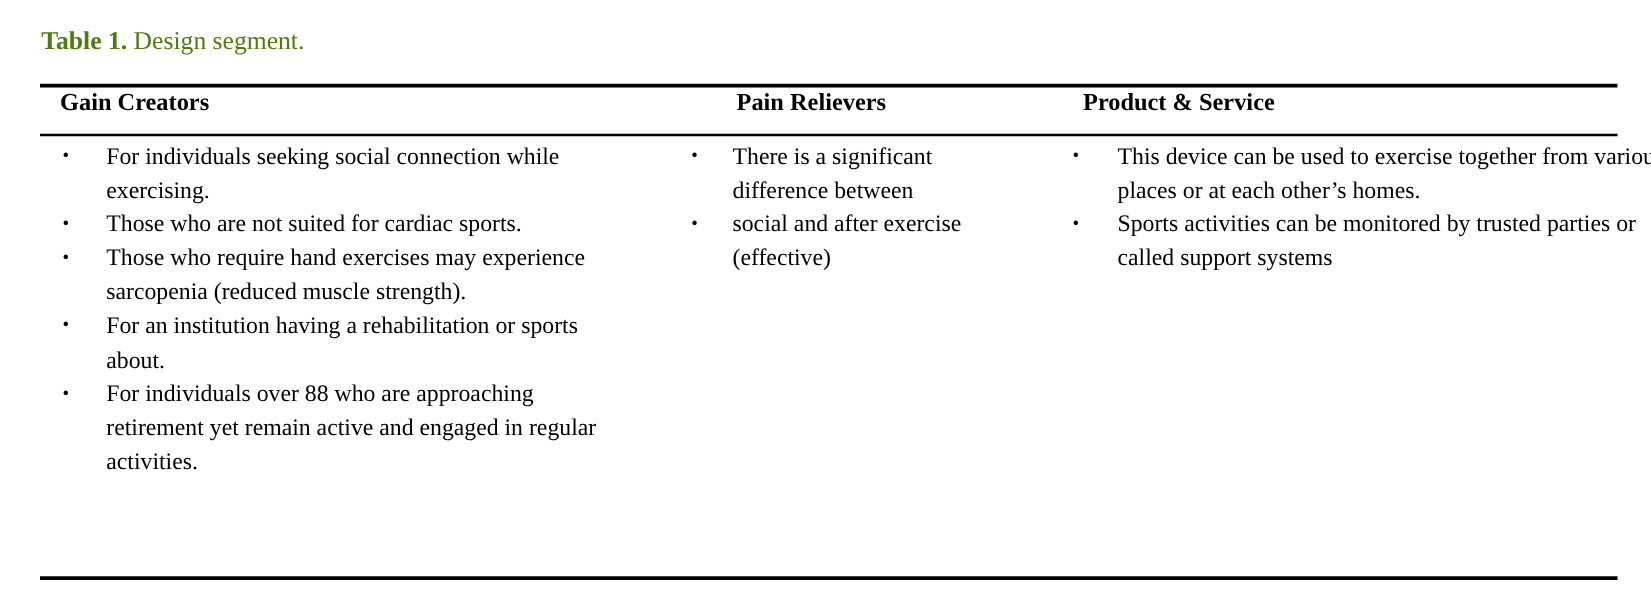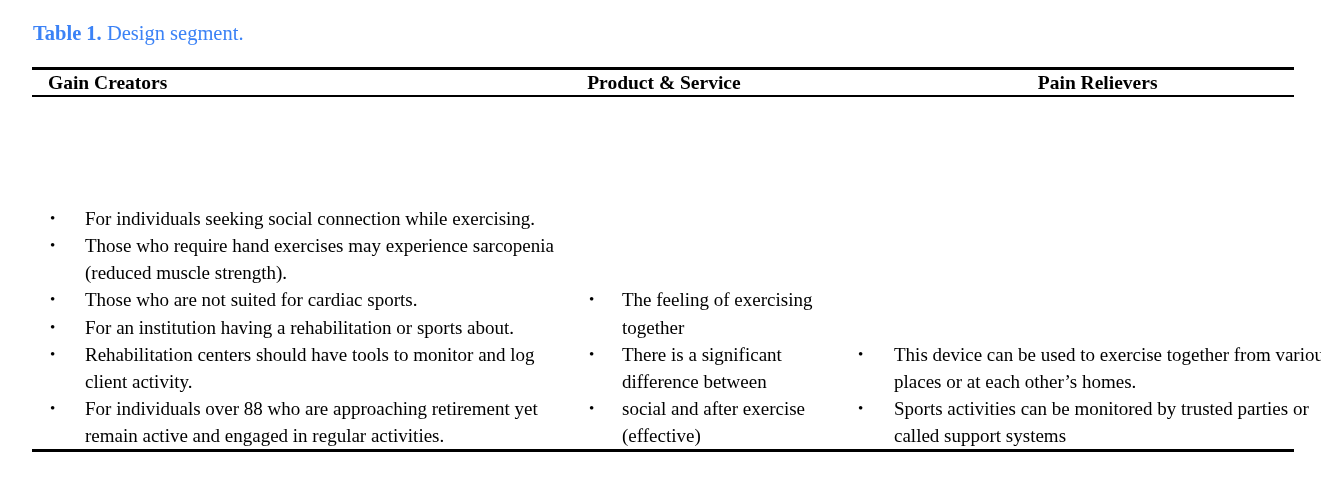--- a/index.html
+++ b/index.html
@@ -22,21 +22,21 @@
   }
 
   
   .caption {
     position: absolute;
     left: 33px;
     top: 20px;
     font-size: 20.5px;
     line-height: 26px;
     white-space: nowrap;
-    color: #3b82f6;
+    color: #4d7c0f;
   }
   .caption .cap-label {
     font-weight: bold;
   }
   .caption .cap-text {
     font-weight: normal;
   }
 
   
   .table-wrap {
@@ -53,41 +53,42 @@
   }
   .rule-thin {
     height: 2px;
     background: #000;
     width: 100%;
   }
 
   .head-row {
     display: flex;
     align-items: flex-start;
-    height: 25px;
+    height: 37px;
     gap: 16px;
   }
   .head-cell {
     font-weight: bold;
     font-size: 19.5px;
     line-height: 25px;
     white-space: nowrap;
   }
   .c1 { width: 548px; }
   .c2 { width: 270px; }
   .c3 { width: 444px; }
 
   .head-cell.c1 { padding-left: 16px; box-sizing: border-box; }
   .head-cell.c2 { padding-left: 7px;  box-sizing: border-box; }
   .head-cell.c3 { padding-left: 5px;  box-sizing: border-box; }
 
   .body-row {
     display: flex;
-    align-items: flex-end;
+    align-items: flex-start;
     min-height: 352px;
+    gap: 36px;
   }
 
   .cell {
     box-sizing: border-box;
     padding-top: 3px;
   }
 
   ul.bullets {
     list-style: none;
     margin: 0;
@@ -128,42 +129,40 @@
   <div class="caption">
     <span class="cap-label">Table 1.</span><span class="cap-text"> Design segment.</span>
   </div>
 
   <div class="table-wrap">
 
     <div class="rule-thick"></div>
 
     <div class="head-row">
       <div class="head-cell c1">Gain Creators</div>
+      <div class="head-cell c2">Pain Relievers</div>
       <div class="head-cell c3">Product &amp; Service</div>
-      <div class="head-cell c2">Pain Relievers</div>
     </div>
 
     <div class="rule-thin"></div>
 
     <div class="body-row">
 
       <div class="cell c1">
         <ul class="bullets">
           <li>For individuals seeking social connection while exercising.</li>
+          <li>Those who are not suited for cardiac sports.</li>
           <li>Those who require hand exercises may experience sarcopenia (reduced muscle strength).</li>
-          <li>Those who are not suited for cardiac sports.</li>
           <li>For an institution having a rehabilitation or sports about.</li>
-          <li>Rehabilitation centers should have tools to monitor and log client activity.</li>
           <li>For individuals over 88 who are approaching retirement yet remain active and engaged in regular activities.</li>
         </ul>
       </div>
 
       <div class="cell c2">
         <ul class="bullets">
-          <li>The feeling of exercising together</li>
           <li>There is a significant difference between</li>
           <li>social and after exercise (effective)</li>
         </ul>
       </div>
 
       <div class="cell c3">
         <ul class="bullets">
           <li>This device can be used to exercise together from various places or at each other’s homes.</li>
           <li>Sports activities can be monitored by trusted parties or called support systems</li>
         </ul>

